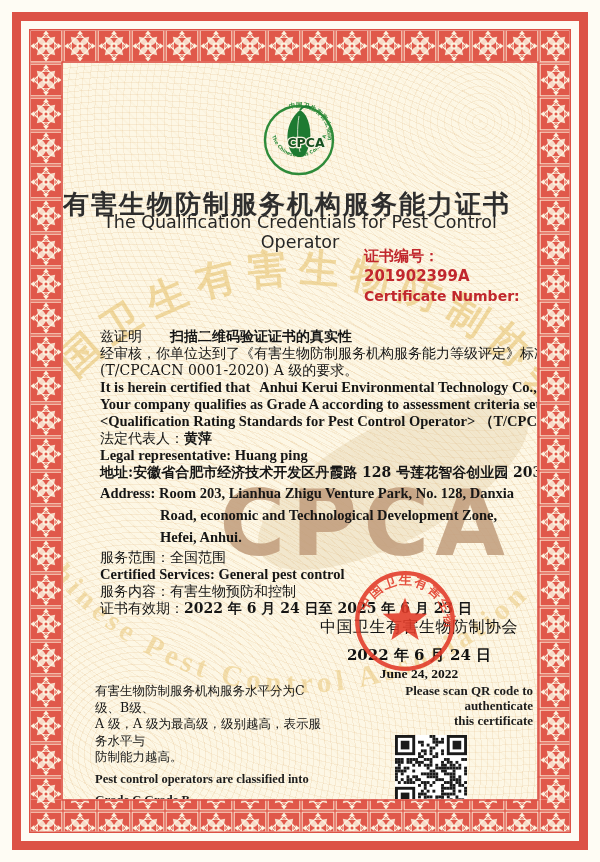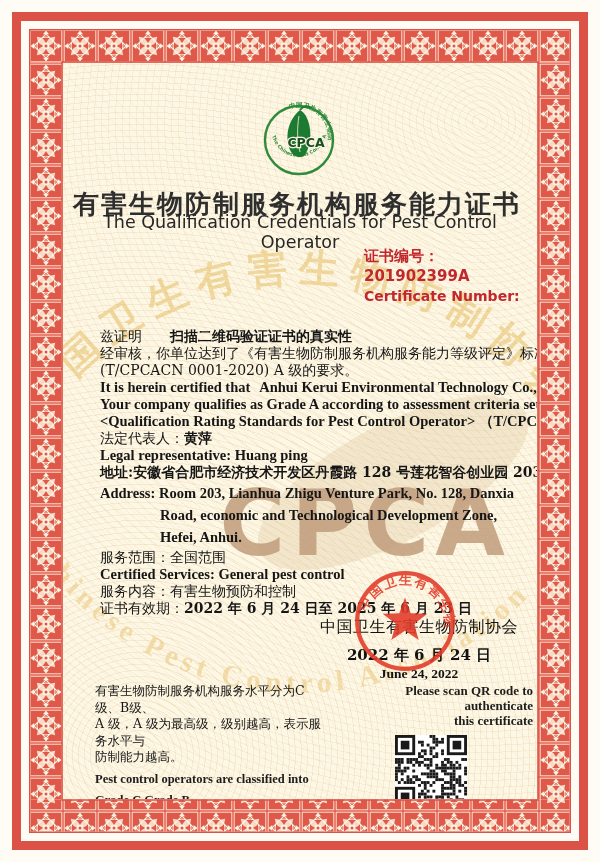--- a/index.html
+++ b/index.html
@@ -9,21 +9,21 @@
   .motif-svg{position:absolute;left:29px;top:29px;}
   .content{position:absolute;inset:63px;overflow:hidden;
     background:
       repeating-radial-gradient(circle at 16% 94%, rgba(213,158,88,.15) 0 1px, transparent 1px 6px),
       repeating-radial-gradient(circle at 88% 8%, rgba(213,158,88,.12) 0 1px, transparent 1px 7px),
       repeating-linear-gradient(45deg, rgba(228,188,118,.06) 0 2px, transparent 2px 9px),
       #fdf7e5;}
   .wm{position:absolute;inset:0;pointer-events:none;}
   .inner{position:absolute;inset:0;}
   .logo{position:absolute;left:50%;top:31px;transform:translateX(-50%);}
-  .title{position:absolute;top:124px;left:0;right:16px;text-align:right;
+  .title{position:absolute;top:124px;left:0;right:16px;text-align:left;
          font-size:26px;font-weight:700;letter-spacing:2px;color:#2e2e2e;}
   .subtitle{position:absolute;top:149px;left:0;right:0;text-align:center;
          font-size:17.5px;font-weight:500;color:#262626;}
   .certno{position:absolute;left:301px;top:183px;color:#c1272d;line-height:20px;}
   .certno .l1{font-size:15px;font-weight:700;}
   .certno .l2{font-size:14px;font-weight:600;}
   .grade{position:absolute;left:150px;top:186px;width:150px;text-align:center;color:#111;}
   .grade .cn{font-size:38px;font-weight:700;line-height:42px;}
   .grade .en{font-size:20px;font-weight:500;line-height:26px;color:#1c1c1c;}
   .body-block{position:absolute;left:37px;top:266px;right:16px;font-size:14px;color:#151515;}

